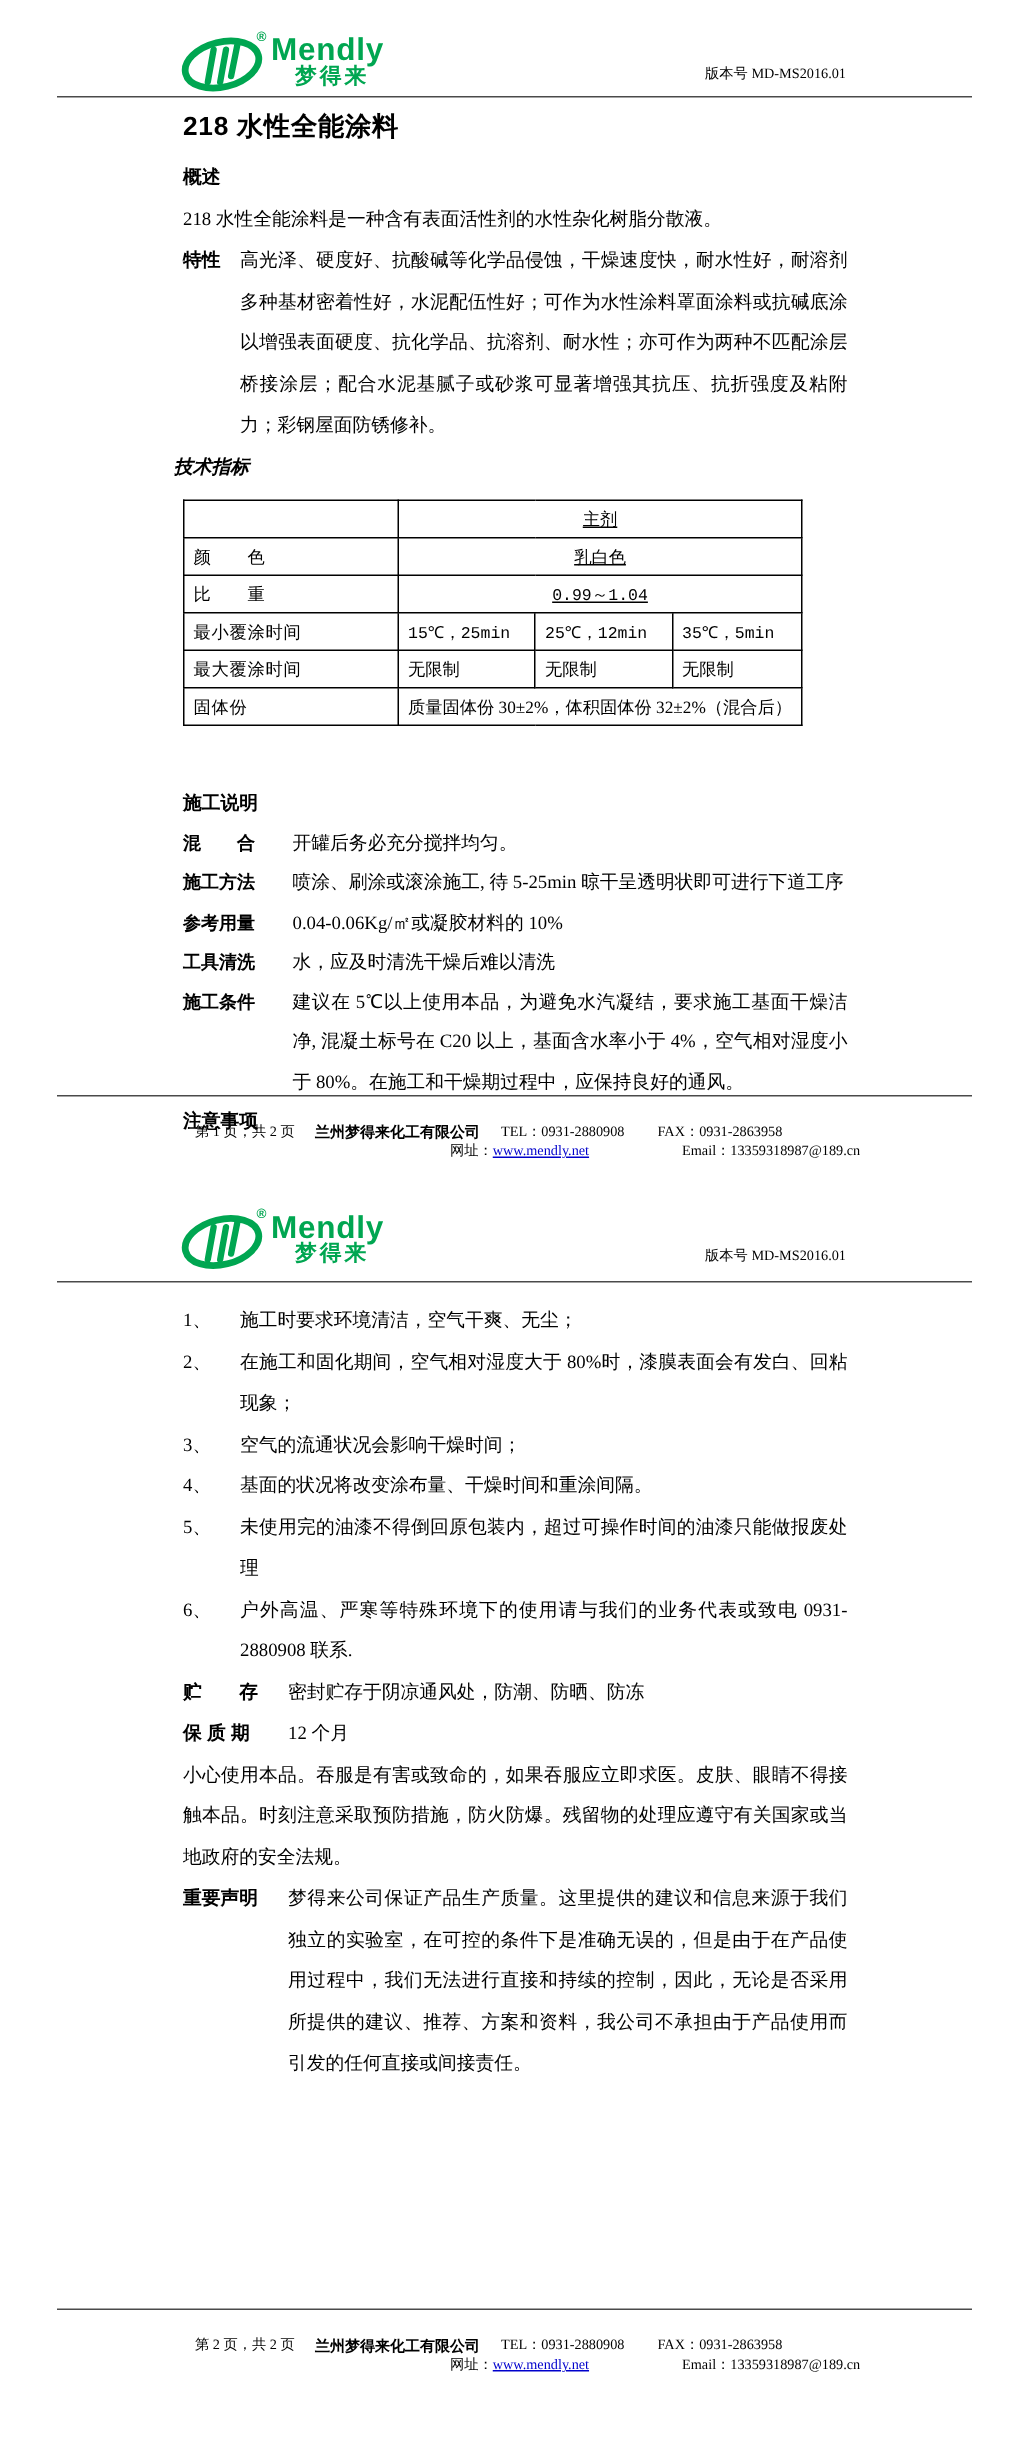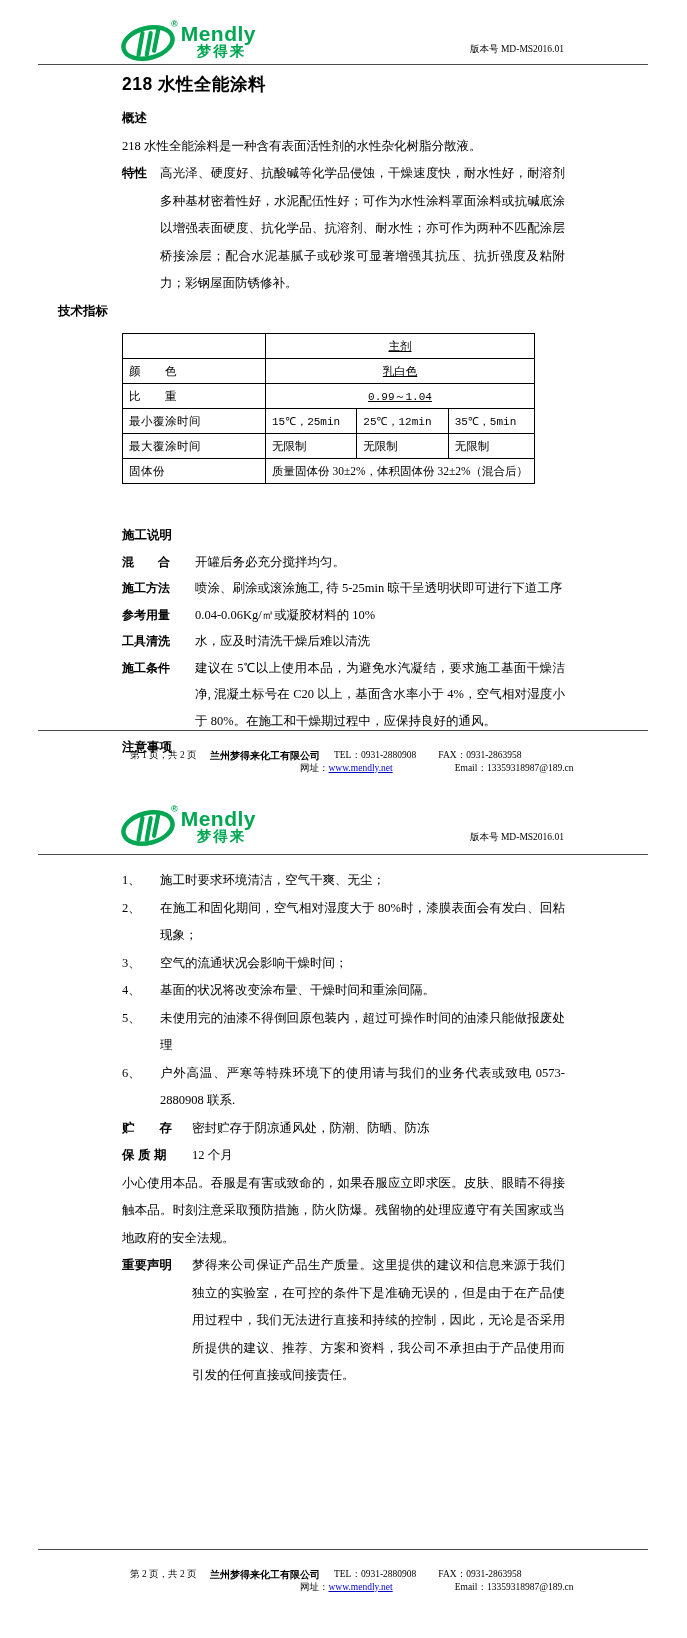--- a/index.html
+++ b/index.html
@@ -27,22 +27,22 @@
   .page2 .version { bottom:10px; }
 
   
   .title { margin:7px 122px 0; font-family:"Liberation Sans",sans-serif; font-weight:bold;
            font-size:17.5px; line-height:24px; letter-spacing:0.5px; }
   .para { display:flex; margin:0 122px; }
   .para.first { margin-top:9px;flex-direction:column; }
   .plabel { flex:none; width:38px; font-family:"Liberation Sans",sans-serif; font-weight:bold;
             font-size:12.5px; line-height:27.5px; }
   .ptext { flex:1; font-size:12.5px; line-height:27.5px; text-align:justify; }
-  .heading { margin:0 58px; font-family:"Liberation Sans",sans-serif; font-weight:bold;
-             font-size:12.5px; line-height:27.5px; }
+  .heading { margin:0 116px; font-family:"Liberation Sans",sans-serif; font-weight:bold;
+             font-size:12.5px; line-height:27.5px;font-style:italic; }
 
   
   table.spec { border-collapse:collapse; margin:8px 0 0 122px; table-layout:fixed;
                font-size:11.5px; }
   table.spec td { border:1px solid #000; height:24px; padding:0 6px; overflow:hidden;
                   white-space:nowrap; }
   td.c { text-align:center;text-decoration:underline; }
   td.lbl { padding-left:8px; letter-spacing:0.5px; }
   td.val { font-family:"Liberation Mono",monospace; font-size:11px; }
 
@@ -62,21 +62,21 @@
   .ntext { flex:1; font-size:12.5px; line-height:27.5px; text-align:justify; }
   .srow { display:flex; margin:0 122px; }
   .slabel { flex:none; width:70px; font-family:"Liberation Sans",sans-serif; font-weight:bold;
             font-size:12.5px; line-height:27.5px; }
   .stext { flex:1; font-size:12.5px; line-height:27.5px; text-align:justify; }
 
   
   .page-footer { position:absolute; left:38px; right:39px; border-top:1.5px solid #4a4a4a;
                  padding-top:18px; font-size:9.5px; }
   .page1 .page-footer { bottom:3px; }
-  .page2 .page-footer { bottom:44px; }
+  .page2 .page-footer { bottom:54px; }
   .frow { display:flex; line-height:13px; white-space:nowrap; }
   .f-page { flex:none; width:172px; padding-left:92px; box-sizing:border-box; }
   .f-company { font-family:"Liberation Sans",sans-serif; font-weight:bold; font-size:10px; }
   .f-tel { margin-left:14px; }
   .f-fax { margin-left:22px; }
   .f-web { margin-left:262px; }
   .f-email { margin-left:62px; }
   a.site-link { color:#0000cc; text-decoration:underline; }
 </style>
 </head>
@@ -244,21 +244,21 @@
       <div class="nrow">
         <span class="nnum">4、</span>
         <div class="ntext">基面的状况将改变涂布量、干燥时间和重涂间隔。</div>
       </div>
       <div class="nrow">
         <span class="nnum">5、</span>
         <div class="ntext">未使用完的油漆不得倒回原包装内，超过可操作时间的油漆只能做报废处理</div>
       </div>
       <div class="nrow">
         <span class="nnum">6、</span>
-        <div class="ntext">户外高温、严寒等特殊环境下的使用请与我们的业务代表或致电 0573-2880908 联系.</div>
+        <div class="ntext">户外高温、严寒等特殊环境下的使用请与我们的业务代表或致电 0931-2880908 联系.</div>
       </div>
     </div>
 
     <div>
       <div class="srow">
         <span class="slabel">贮　　存</span>
         <div class="stext">密封贮存于阴凉通风处，防潮、防晒、防冻</div>
       </div>
       <div class="srow">
         <span class="slabel">保 质 期</span>

